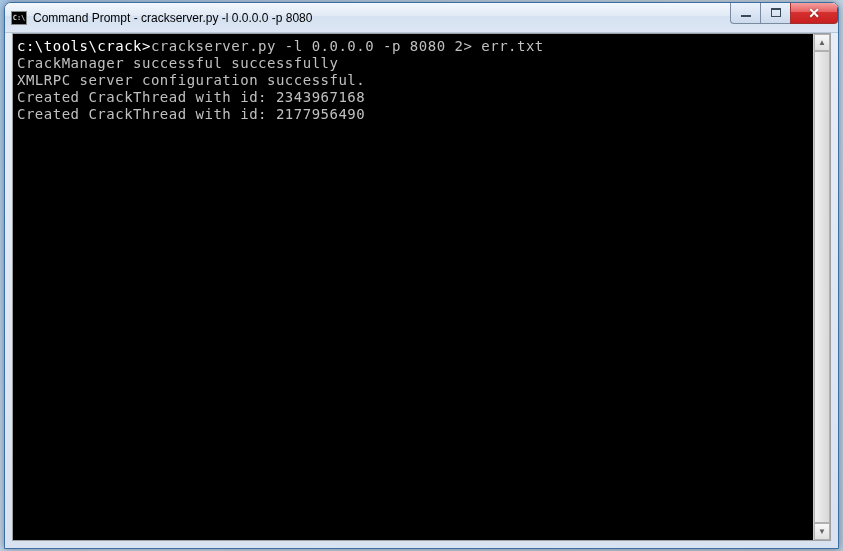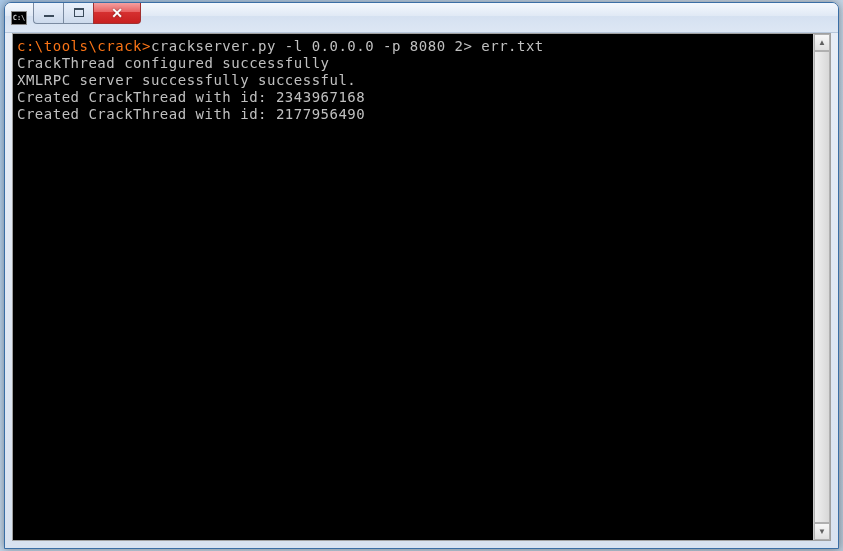--- a/index.html
+++ b/index.html
@@ -123,21 +123,21 @@
       color: #c0c0c0;
       font-family: "Lucida Console", "Consolas", monospace;
       font-size: 14px;
       line-height: 17px;
       padding: 4px 0 0 4px;
       letter-spacing: 0.5px;
       white-space: pre;
       overflow: hidden;
     }
     .console .prompt-path {
-      color: #f97316;
+      color: #ffffff;
     }
     .scrollbar {
       width: 17px;
       background: #f0f0f0;
       border-left: 1px solid #ccc;
       position: relative;
     }
     .scroll-btn {
       height: 17px;
       background: linear-gradient(to bottom, #f8f8f8, #e0e0e0);
@@ -169,36 +169,37 @@
       background: linear-gradient(to right, #f0f0f0, #d8d8d8);
       border: 1px solid #b0b0b0;
     }
   </style>
 </head>
 <body>
 
 <div class="window">
   <div class="titlebar">
     <div class="titlebar-icon">C:\</div>
+    <div class="titlebar-text">Command Prompt - crackserver.py  -l 0.0.0.0 -p 8080</div>
     <div class="window-controls">
       <div class="win-btn minimize">
         <div class="min-glyph"></div>
       </div>
       <div class="win-btn maximize">
         <div class="max-glyph"></div>
       </div>
       <div class="win-btn close">
         <span class="close-glyph">✕</span>
       </div>
     </div>
   </div>
   <div class="client-area">
     <div class="console"><span class="prompt-path">c:\tools\crack&gt;</span><span>crackserver.py -l 0.0.0.0 -p 8080 2&gt; err.txt</span>
-<span>CrackThread configured successfully</span>
-<span>XMLRPC server successfully successful.</span>
+<span>CrackManager successful successfully</span>
+<span>XMLRPC server configuration successful.</span>
 <span>Created CrackThread with id: 2343967168</span>
 <span>Created CrackThread with id: 2177956490</span>
 </div>
     <div class="scrollbar">
       <div class="scroll-btn up">▲</div>
       <div class="scroll-thumb"></div>
       <div class="scroll-btn down">▼</div>
     </div>
   </div>
 </div>

